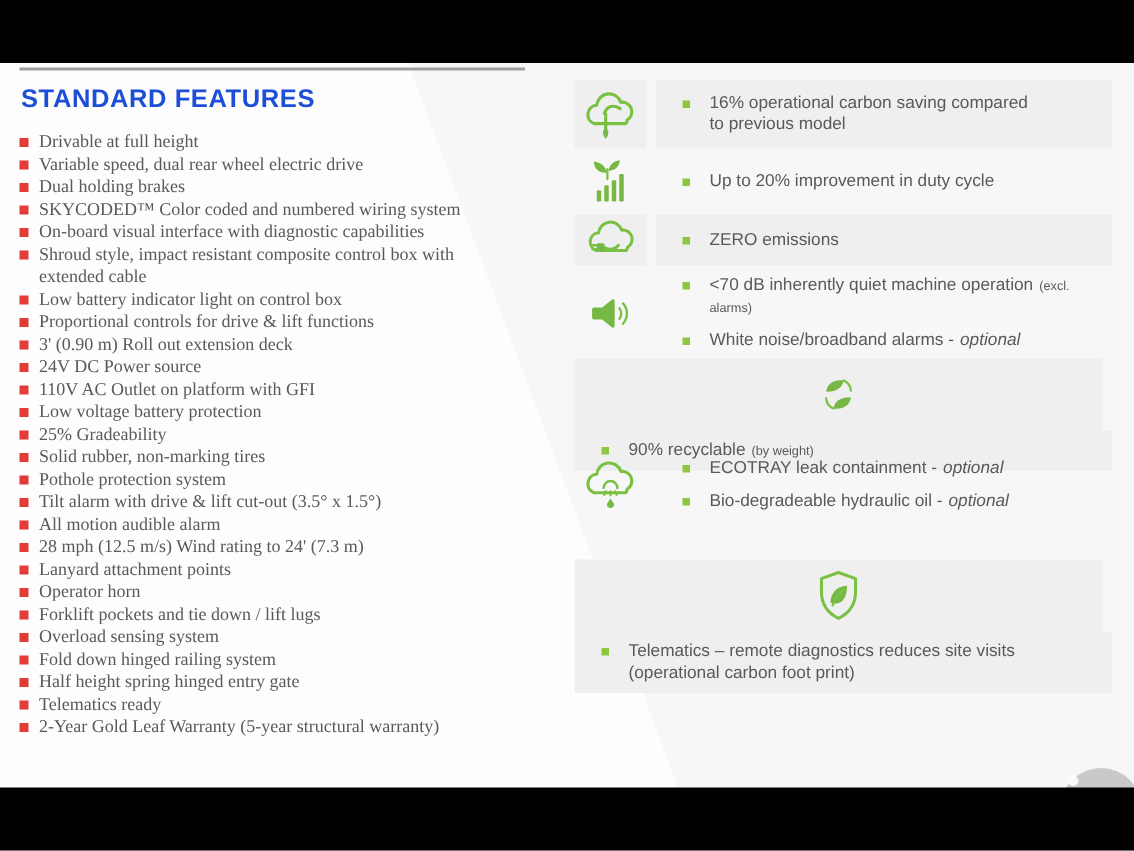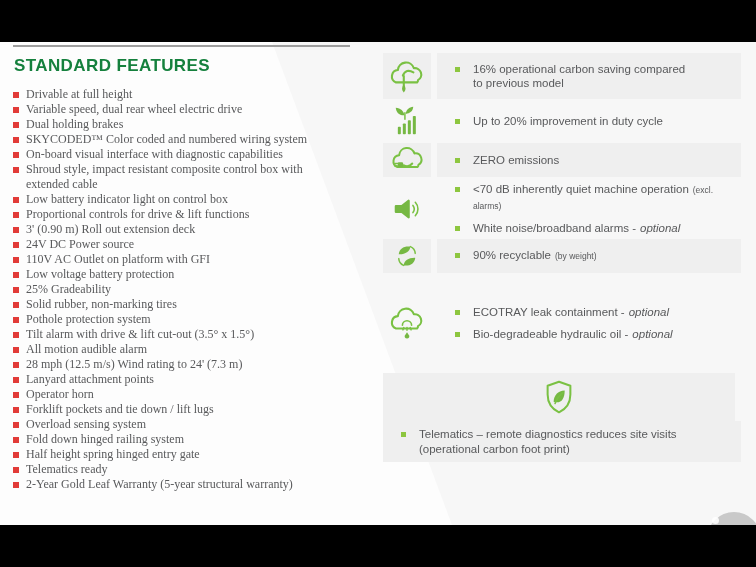--- a/index.html
+++ b/index.html
@@ -7,42 +7,42 @@
          overflow:hidden;font-family:"Liberation Sans",sans-serif;color:#58595b;}
   .bar{position:absolute;left:0;width:756px;height:42px;background:#000;}
   .bar.top{top:0;} .bar.bottom{top:525px;}
   .content{position:absolute;left:0;top:42px;width:756px;height:483px;background:#fdfdfd;}
   .diag{position:absolute;inset:0;clip-path:polygon(272px 0,756px 0,756px 483px,452px 483px);
         background:rgba(90,90,90,0.035);pointer-events:none;}
 
   
   .left-col{position:absolute;left:13px;top:3px;width:362px;}
   .rule{border-top:2px solid #9e9e9e;width:337px;height:0;}
-  .title{margin:9px 0 0 1px;font-size:17px;font-weight:bold;letter-spacing:.4px;color:#15803d;}
+  .title{margin:9px 0 0 1px;font-size:17px;font-weight:bold;letter-spacing:.4px;color:#1d4ed8;}
   ul.features{list-style:none;margin:11px 0 0 0;padding:0;}
   ul.features li{position:relative;padding-left:13px;font-size:12px;line-height:15px;
                  white-space:pre-line;font-family:Liberation Serif, serif;}
   ul.features li::before{content:"";position:absolute;left:0;top:5px;width:5.5px;height:5.5px;
                  background:#e23b38;}
 
   
   .right-col{position:absolute;left:383px;top:11px;width:358px;}
   .eco-row{display:flex;margin-bottom:7px;}
   .icon-cell{flex:0 0 48px;display:flex;align-items:center;justify-content:center;margin-right:6px;}
   .row-box{flex:1;display:flex;flex-direction:column;justify-content:center;gap:8px;
            padding:6px 8px 6px 18px;}
   .eco-row.shaded .icon-cell,.eco-row.shaded .row-box{background:#efefef;}
   .fitem{display:flex;align-items:flex-start;}
   .gbul{flex:none;width:5px;height:5px;background:#8dc63f;margin:5px 13px 0 0;}
   .ftx{font-size:11.5px;line-height:14.5px;}
   .ftx .main{white-space:pre-line;}
   .ftx .note{font-size:8.5px;margin-left:4px;}
   .ftx em.opt{margin-left:4px;margin-top:44px;}
   .r1{height:46px;} .r2{height:30px;} .r3{height:34px;margin-bottom:8px;}
-  .r4{height:48px;margin-bottom:6px;} .r5{height:34px;} .r6{height:86px;} .r7{height:52px;flex-direction:column;}
+  .r4{height:48px;margin-bottom:6px;} .r5{height:34px;flex-direction:column;} .r6{height:86px;} .r7{height:52px;flex-direction:column;}
   .ic{stroke:#7ac143;fill:none;stroke-width:2.3;stroke-linecap:round;stroke-linejoin:round;}
   .icf{fill:#76b843;stroke:none;}
 
   
   .logo{position:absolute;left:707px;top:470px;width:54px;height:54px;border-radius:50%;
         background:#c9c9c9;display:flex;align-items:center;justify-content:center;}
   .logo span{font-family:"DejaVu Serif",serif;font-style:italic;font-size:46px;color:#fff;
         transform:rotate(-6deg) translateY(-3px);}
   .logo::before{content:"";position:absolute;left:5px;top:5px;width:7px;height:7px;
         border-radius:50%;background:rgba(255,255,255,.85);}

